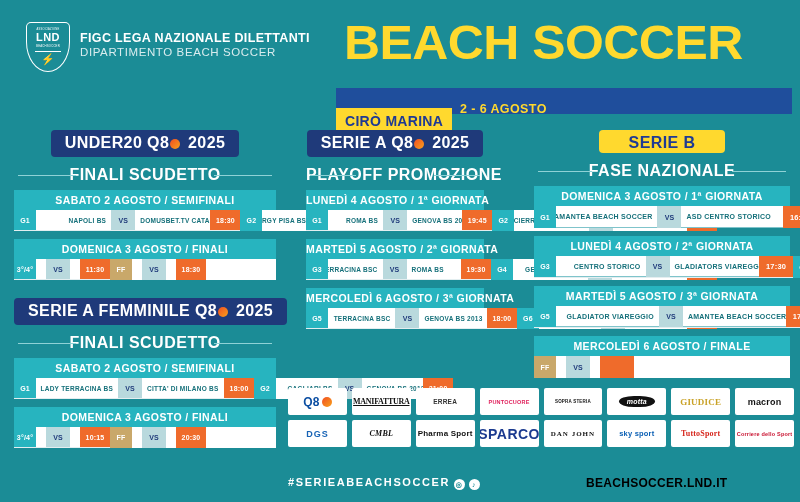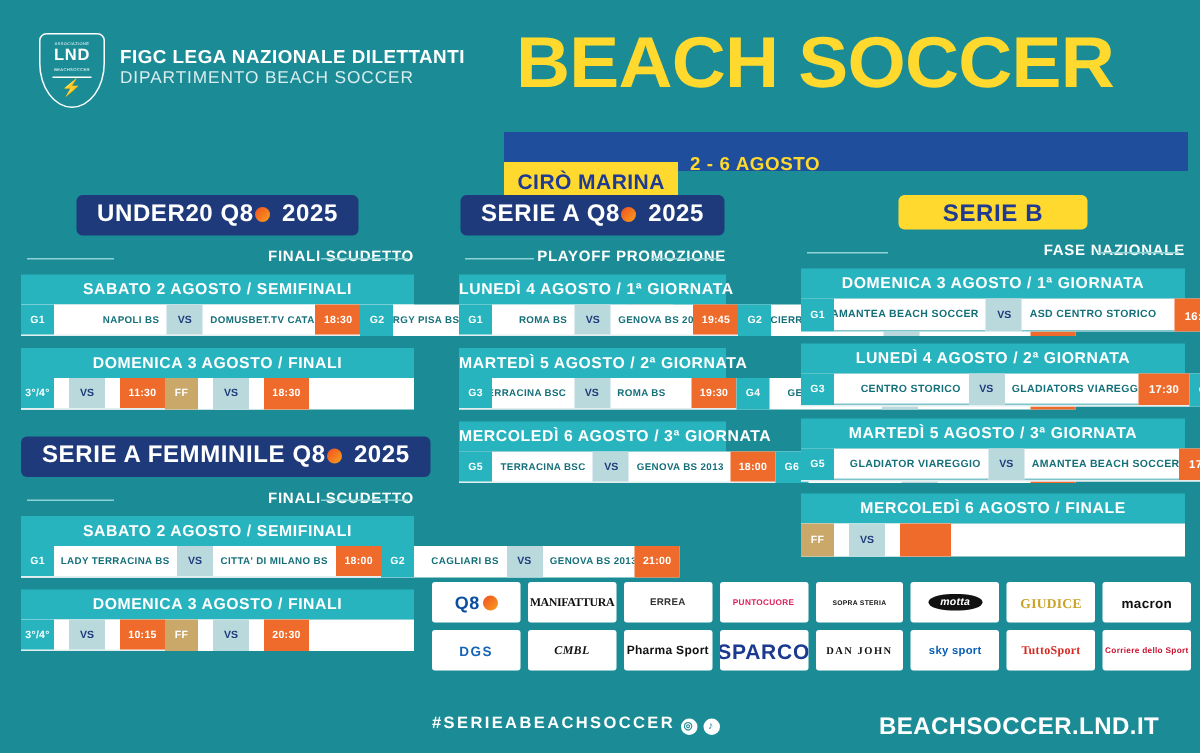--- a/index.html
+++ b/index.html
@@ -65,22 +65,22 @@
     font-size: 16px; font-weight: 800; letter-spacing: .4px;
     padding: 4px 14px 5px; border-radius: 4px; white-space: nowrap;
     width: fit-content;
   }
   .pill.yellow { background: #ffd92e; color: #1f3a93; padding: 4px 30px 1px; }
   .pill .q8 { color: #ffffff; font-weight: 800; }
   .pill .q8drop { display:inline-block; width:10px; height:10px; border-radius:50%;
     background: linear-gradient(135deg,#f04e23 0%, #f9a11b 100%); vertical-align:-1px; margin:0 3px 0 1px;}
 
   .subhead {
-    position: relative; text-align: right; color: #ffffff;
-    font-size: 10px; font-weight: 600; letter-spacing: .5px;
+    position: relative; text-align: center; color: #ffffff;
+    font-size: 16px; font-weight: 600; letter-spacing: .5px;
     margin: 9px 0 6px; white-space: nowrap;
   }
   .subhead::before, .subhead::after {
     content:""; position:absolute; top: 50%; height: 1px; background: #8fd2d6; width: 58px;
   }
   .subhead::before { left: 4px; }
   .subhead::after  { right: 4px; }
   .col-mid .subhead::before, .col-mid .subhead::after { width: 46px; }
   .col-right .subhead::before, .col-right .subhead::after { width: 54px; }
 
@@ -132,21 +132,21 @@
   .sprow { display: flex; gap: 5px; margin-bottom: 5px; }
   .slogo {
     flex: 1 1 0; height: 27px; background: #ffffff; border-radius: 2px;
     display: flex; align-items: center; justify-content: center;
     font-size: 6.5px; font-weight: 800; color: #333; letter-spacing: .2px;
     overflow: hidden; white-space: nowrap;
   }
   .slogo.q8t { color: #0b4ea2; font-size: 12px; }
   .slogo .drop { display:inline-block; width:10px; height:10px; border-radius:50%;
     background: linear-gradient(135deg,#f04e23 0%, #f9a11b 100%); margin-left:2px; vertical-align:-1px;}
-  .slogo.manifatt { font-family: "Liberation Serif", serif; font-size: 8px; color:#111; letter-spacing:-0.3px;}
+  .slogo.manifatt { font-family: "Liberation Serif", serif; font-size: 8px; color:#111; letter-spacing:-0.3px;text-decoration:underline;}
   .slogo.puntocuore { color:#e0215c; font-size:5.5px; }
   .slogo.motta { background:#ffffff; }
   .slogo.motta span { background:#111; color:#fff; border-radius:50%/60%; padding:2px 8px; font-size:7px; font-style:italic;}
   .slogo.giudice { font-family:"Liberation Serif", serif; color:#c9a227; font-size:9px; }
   .slogo.macron { color:#111; font-size:9px; }
   .slogo.dgs { color:#1763b5; font-size:9px; letter-spacing:1px;}
   .slogo.cmbl { font-family:"Liberation Serif", serif; color:#111; font-size:8px;font-style:italic; }
   .slogo.pharma { color:#111; font-size:8px; }
   .slogo.sparco { color:#1b3a8f; font-size:14px; letter-spacing:.5px; }
   .slogo.danjohn { font-family:"Liberation Serif", serif; color:#111; font-size:7px; letter-spacing:1px;}
@@ -158,22 +158,22 @@
   
   .footer { position: absolute; left: 0; top: 470px; width: 800px; height: 32px; }
   .hashtag {
     position: absolute; left: 288px; top: 6px; color: #ffffff;
     font-size: 11px; font-weight: 800; letter-spacing: 1.6px; white-space: nowrap;
   }
   .soc { display:inline-block; width:11px; height:11px; border-radius:50%; background:#fff;
     color:#1b8c96; font-size:7px; line-height:11px; text-align:center; margin-left:4px; vertical-align:-1px;
     font-weight:900;}
   .site {
-    position: absolute; left: 586px; top: 6px; color: #ffffff;
-    font-size: 16px; font-weight: 800; letter-spacing: .3px; white-space: nowrap;
+    position: absolute; left: 586px; top: 6px; color: #000000;
+    font-size: 12px; font-weight: 800; letter-spacing: .3px; white-space: nowrap;
   }
 </style>
 </head>
 <body>
 
 <div class="page">
 
   <div class="header">
 
     <div class="lnd-logo">

